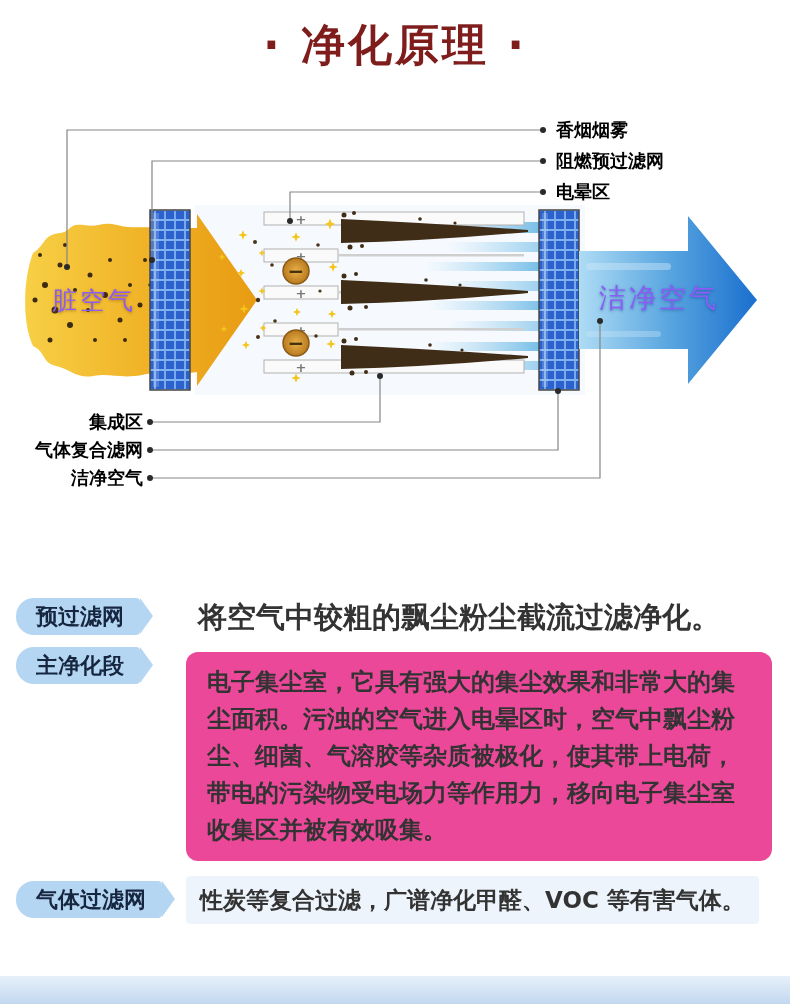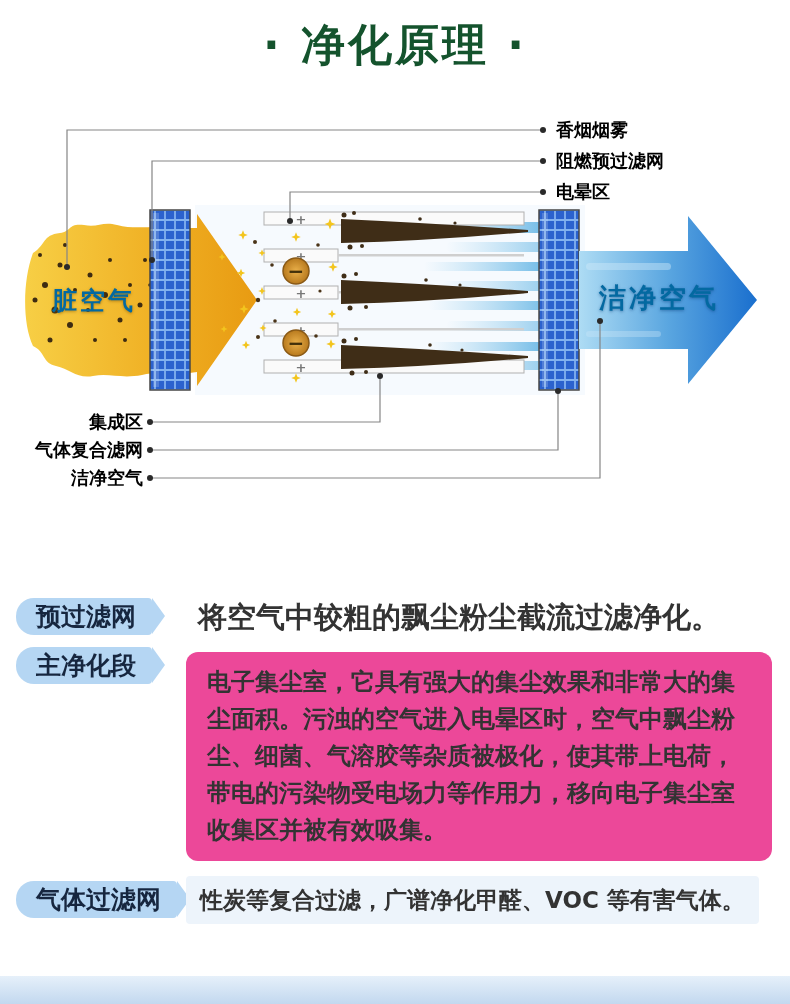--- a/index.html
+++ b/index.html
@@ -1,36 +1,36 @@
 <!DOCTYPE html>
 <html><head>
 <meta charset="utf-8">
 <style>
   html,body{margin:0;padding:0;background:#ffffff;}
   body{font-family:"DejaVu Sans","Liberation Sans",sans-serif;}
   .page{position:relative;width:790px;height:1004px;margin:0 auto;background:#ffffff;overflow:hidden;}
 
   .title{position:absolute;top:16px;left:0;width:790px;text-align:center;
-         font-size:44px;font-weight:bold;color:#14532d;letter-spacing:3px;}
+         font-size:44px;font-weight:bold;color:#7f1d1d;letter-spacing:3px;}
 
   .diagram{position:absolute;top:95px;left:0;width:790px;height:435px;}
   .diagram svg{position:absolute;left:0;top:0;}
 
   .overlay-label{position:absolute;font-size:18px;font-weight:bold;color:#000000;white-space:nowrap;line-height:22px;}
   .ct0{left:556px;top:24px}.ct1{left:556px;top:55px}.ct2{left:556px;top:86px}
   .cb{right:647px;text-align:right;}
   .cb0{top:316px}.cb1{top:344px}.cb2{top:372px}
 
-  .flow-label{position:absolute;color:#0369a1;font-weight:bold;white-space:nowrap;}
+  .flow-label{position:absolute;color:#8b5cf6;font-weight:normal;white-space:nowrap;}
   .dirty-label{left:52px;top:189px;font-size:25px;letter-spacing:3px;text-shadow:0 1px 3px rgba(130,85,0,.6);}
   .clean-label{left:599px;top:185px;font-size:27px;letter-spacing:3px;text-shadow:0 1px 3px rgba(10,60,120,.5);}
 
   .tag{position:absolute;left:16px;height:37px;background:#b5d6f3;
        border-radius:18px 4px 4px 18px;display:inline-flex;align-items:center;
-       padding:0 16px 0 20px;font-size:25px;font-weight:bold;color:#16263f;white-space:nowrap;}
+       padding:0 16px 0 20px;font-size:22px;font-weight:bold;color:#16263f;white-space:nowrap;}
   .tag::after{content:"";position:absolute;right:-13px;top:0;width:0;height:0;
        border-top:18.5px solid transparent;border-bottom:18.5px solid transparent;
        border-left:13px solid #b5d6f3;}
   .tag1{top:598px}.tag2{top:647px}.tag3{top:881px}
 
   .sec-text{position:absolute;color:#333333;font-weight:600;}
   .text1{left:198px;top:601px;font-size:29px;line-height:32px;}
   .para{left:186px;top:652px;width:544px;padding:12px 21px;background:#ec4899;
         border-radius:12px;font-size:24px;line-height:37px;}
   .text3{left:186px;top:876px;padding:10px 14px;background:#edf4fb;border-radius:4px;

